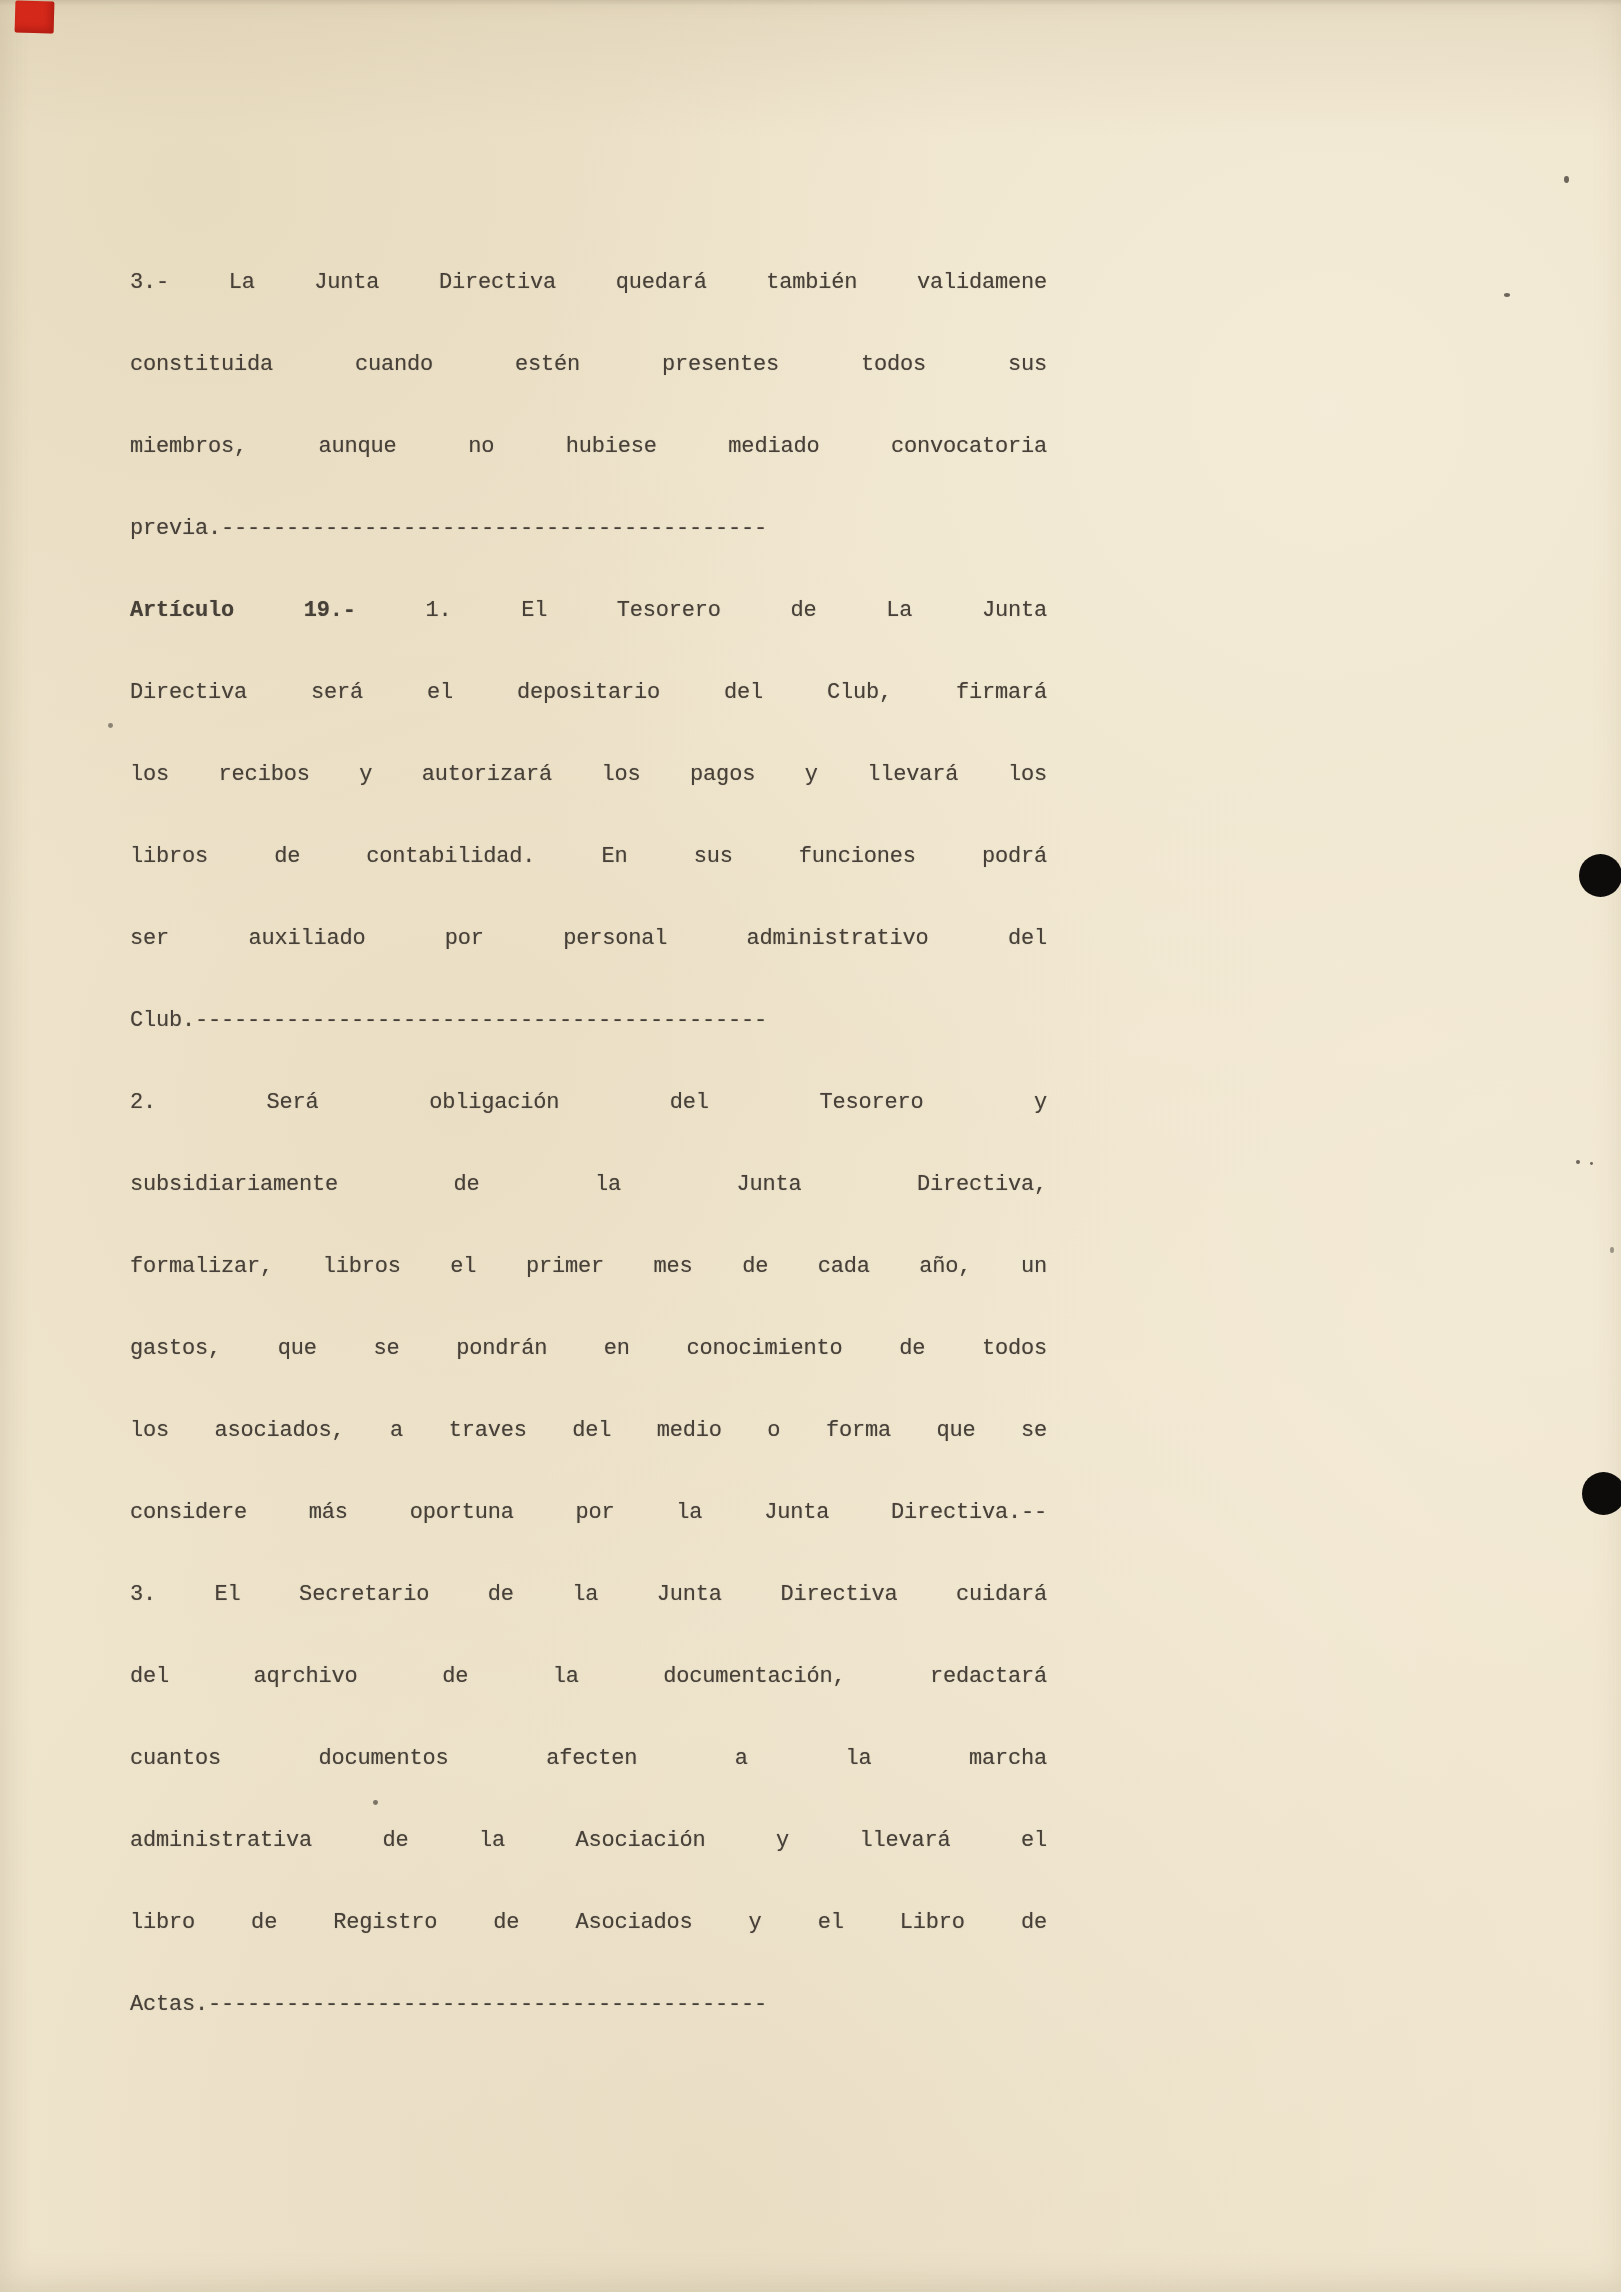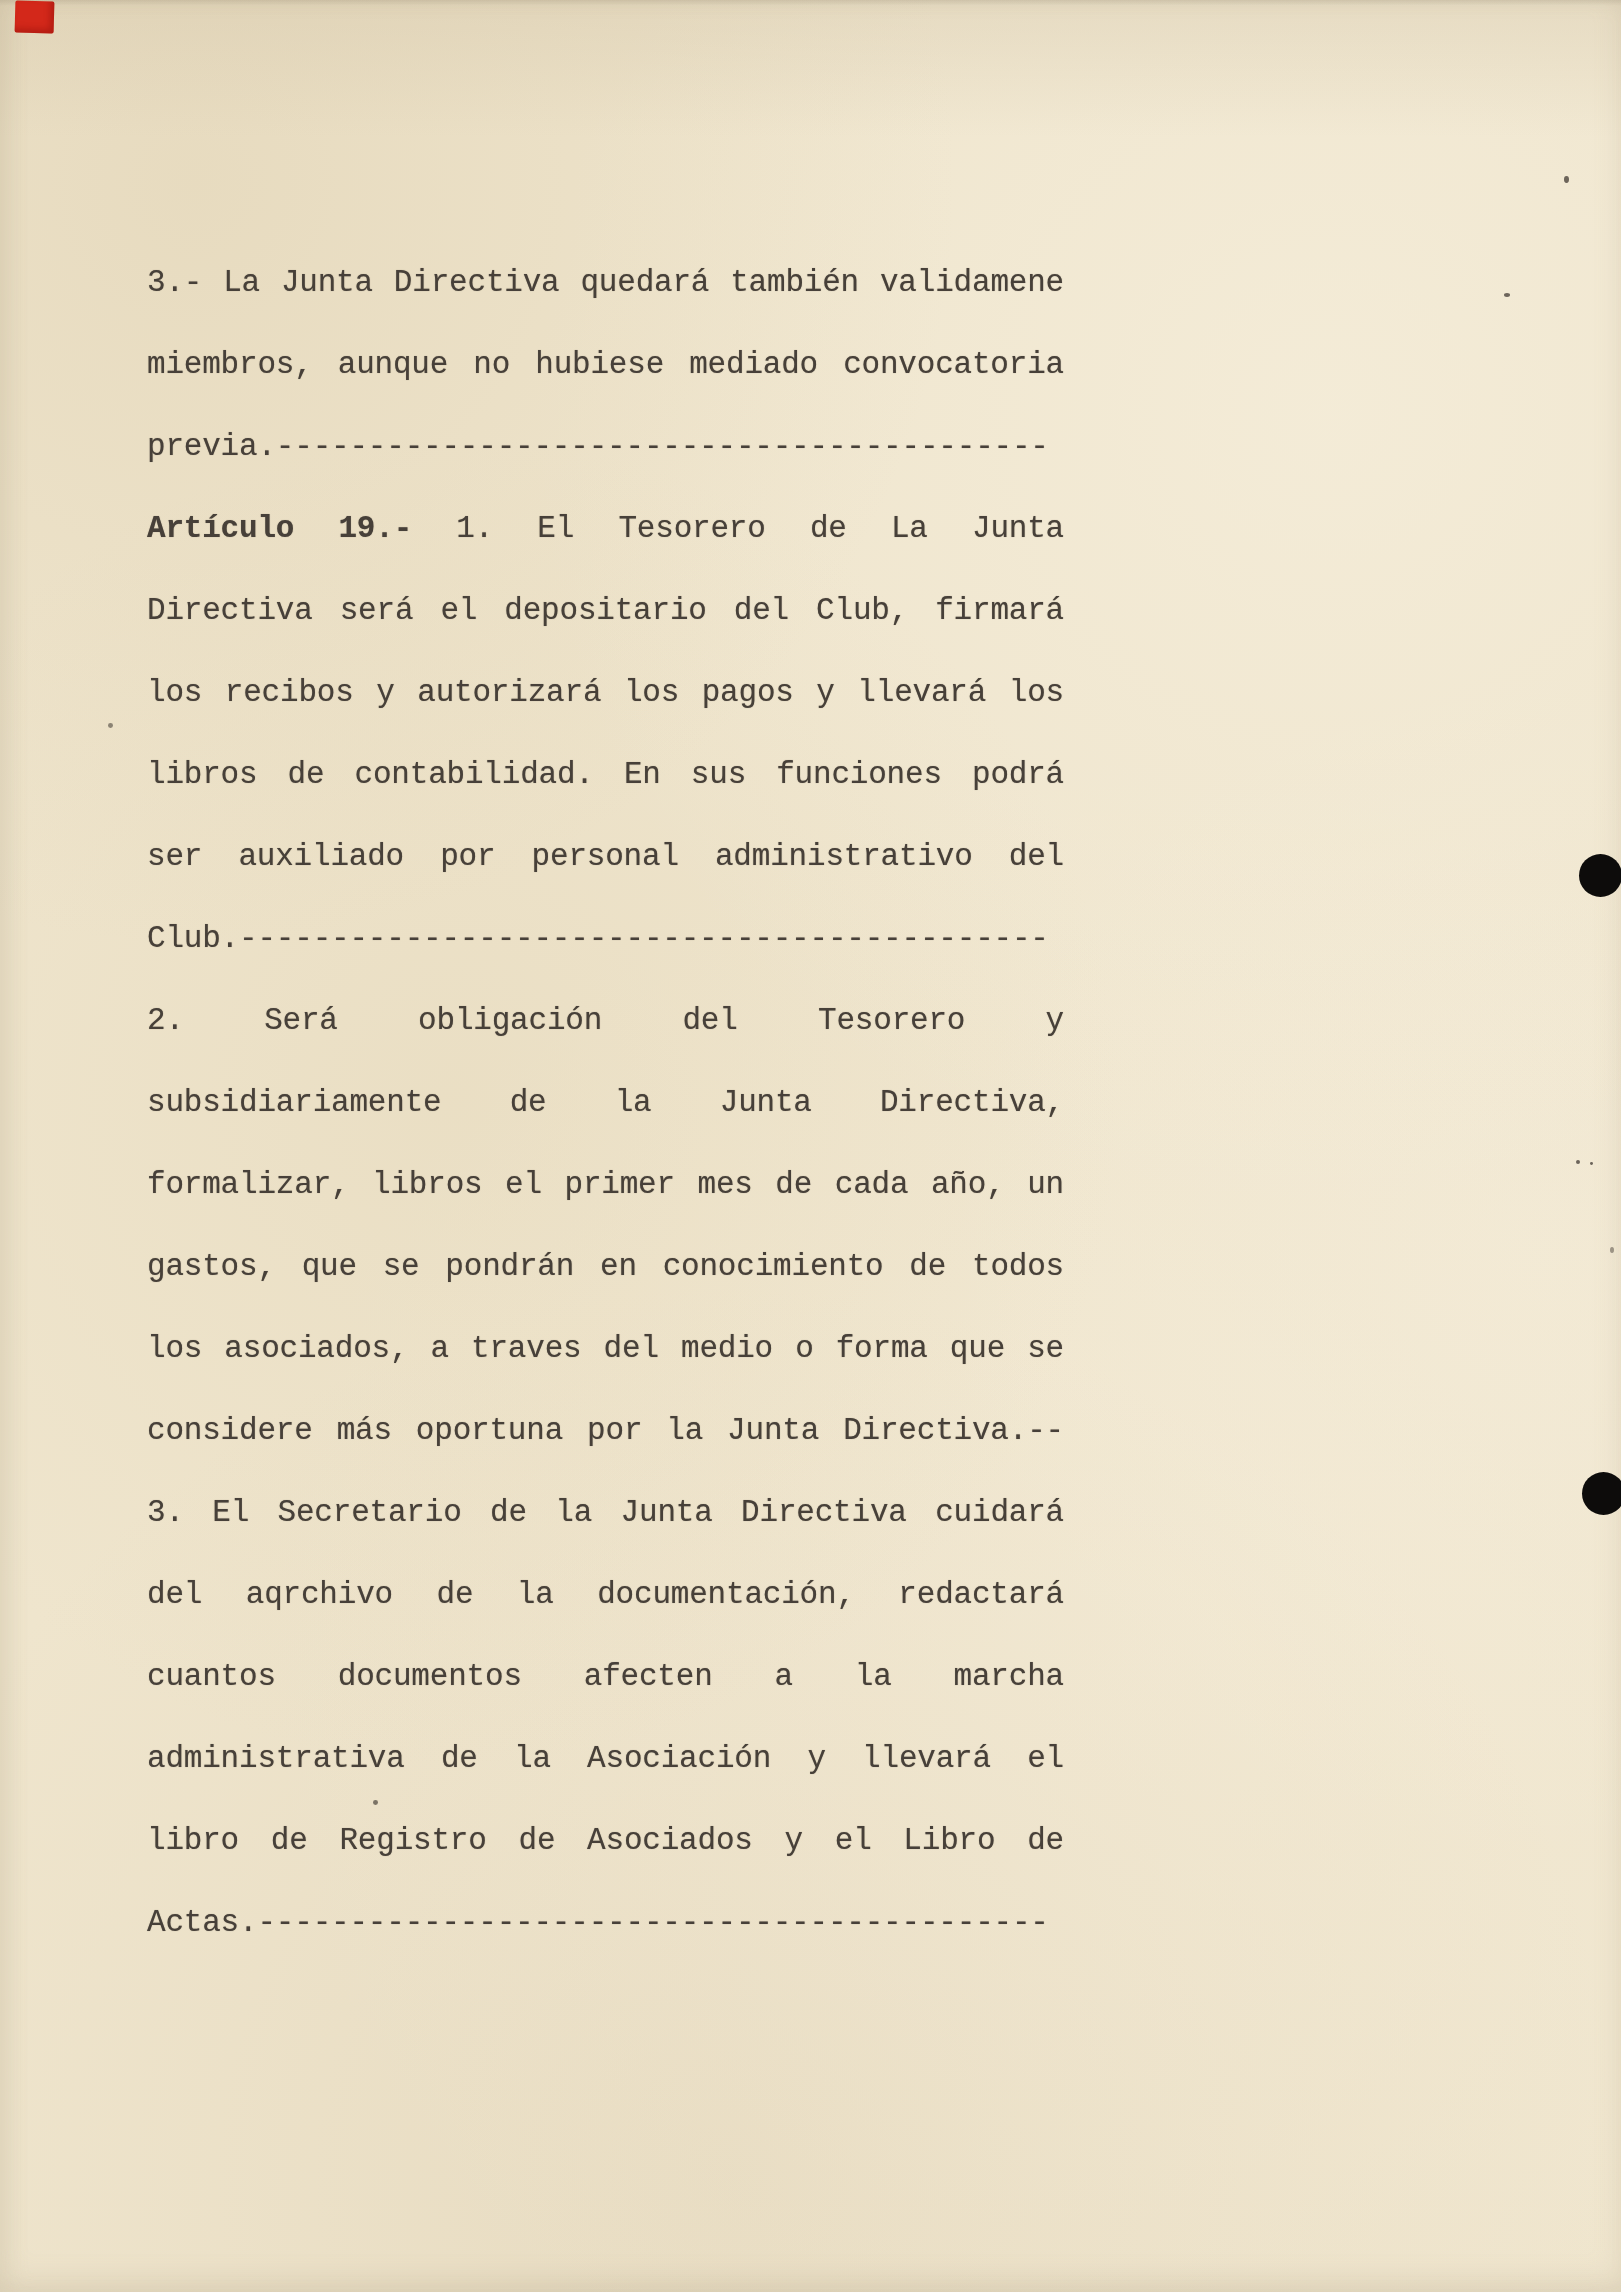--- a/index.html
+++ b/index.html
@@ -18,25 +18,25 @@
       radial-gradient(circle at 45% 95%, rgba(214,198,166,0.30), transparent 38%),
       radial-gradient(circle at 95% 55%, rgba(247,240,224,0.35), transparent 30%);
     box-shadow:
       inset 0 -11.8px 27.4px rgba(160,145,115,0.18),
       inset 9.8px 0 21.6px rgba(160,145,115,0.10);
     font-family: "Liberation Mono", "DejaVu Sans Mono", monospace;
   }
 
   .text-block {
     position: absolute;
-    left: 147px;
+    left: 130px;
     top: 242px;
     width: 917px;
     color: #474039;
-    font-size: 31px;
+    font-size: 22px;
     letter-spacing: -0.2px;
     text-shadow: 0 0 1px rgba(74,64,52,0.45);
   }
   .line {
     height: 82px;
     line-height: 82px;
     text-align: justify;
     text-align-last: justify;
     white-space: normal;
   }
@@ -75,20 +75,21 @@
   .speck.s6 { left: 373px;  top: 1800px; width: 4.9px; height: 4.9px; opacity: 0.7; }
   .speck.s7 { left: 1610px; top: 1247px; width: 3.9px; height: 5.9px; opacity: 0.5; }
 </style>
 </head>
 <body>
 
 <div class="red-mark"></div>
 
 <div class="text-block">
   <div class="line">3.- La Junta Directiva quedará también validamene</div>
+  <div class="line">constituida cuando estén presentes todos sus</div>
   <div class="line">miembros, aunque no hubiese mediado convocatoria</div>
   <div class="line">previa.------------------------------------------</div>
 
   <div class="line">
     <span class="bold">Artículo 19.-</span>
     <span>1. El Tesorero de La Junta</span>
   </div>
 
   <div class="line">Directiva será el depositario del Club, firmará</div>
   <div class="line">los recibos y autorizará los pagos y llevará los</div>

